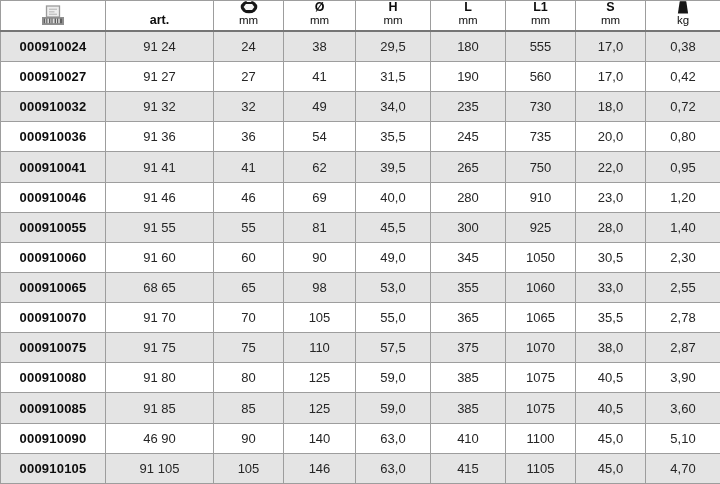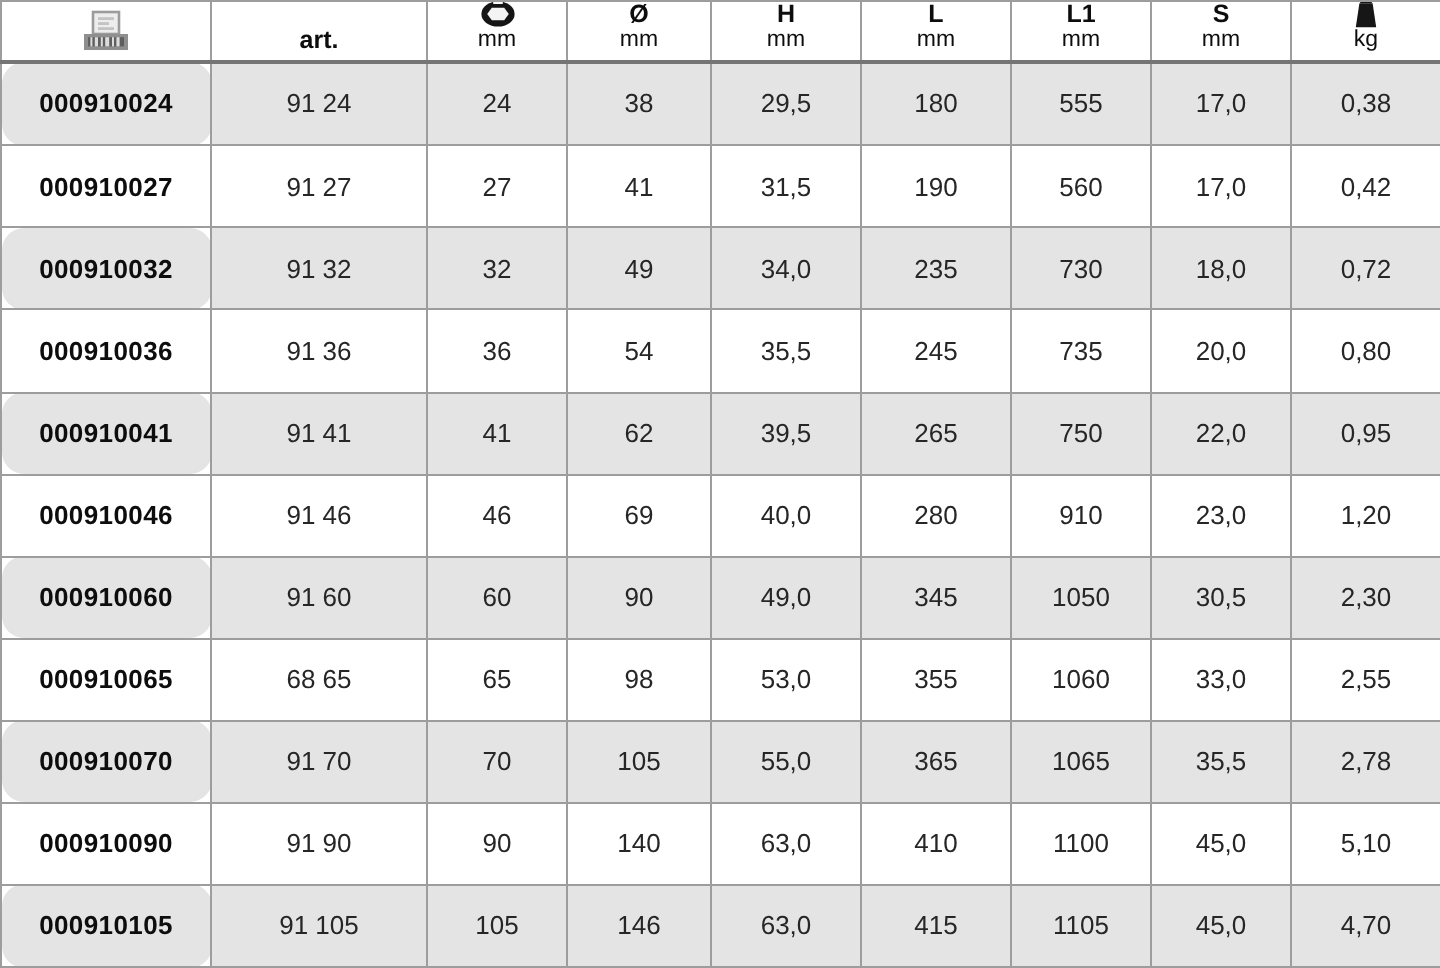--- a/index.html
+++ b/index.html
@@ -34,21 +34,21 @@
   .hwrap{
     display:flex;flex-direction:column;justify-content:flex-end;align-items:center;
     height:28px;padding-bottom:2px;
   }
   .hlabel{font-weight:700;font-size:12.5px;line-height:13px;color:var(--text-strong);}
   .hunit{font-weight:400;font-size:11.5px;line-height:13px;color:var(--text-strong);}
   .hicon{display:flex;align-items:flex-end;justify-content:center;}
   .spec tbody td{font-size:13px;color:var(--text);}
   .spec tbody tr:nth-child(odd){background:var(--stripe);}
   .spec tbody tr:nth-child(even){background:var(--bg);}
-  .spec tbody td:first-child{font-weight:700;color:var(--text-strong);letter-spacing:.2px;border-radius:11px;}
+  .spec tbody td:first-child{font-weight:700;color:var(--text-strong);letter-spacing:.2px;}
 </style>
 </head>
 <body>
 
 <table class="spec">
   <colgroup>
     <col style="width:105px">
       <col style="width:108px">
       <col style="width:70px">
     <col style="width:72px">
@@ -204,20 +204,31 @@
         <td>91 46</td>
         <td>46</td>
         <td>69</td>
         <td>40,0</td>
         <td>280</td>
         <td>910</td>
         <td>23,0</td>
         <td>1,20</td>
       </tr>
       <tr>
+        <td>000910055</td>
+        <td>91 55</td>
+        <td>55</td>
+        <td>81</td>
+        <td>45,5</td>
+        <td>300</td>
+        <td>925</td>
+        <td>28,0</td>
+        <td>1,40</td>
+      </tr>
+      <tr>
         <td>000910060</td>
         <td>91 60</td>
         <td>60</td>
         <td>90</td>
         <td>49,0</td>
         <td>345</td>
         <td>1050</td>
         <td>30,5</td>
         <td>2,30</td>
       </tr>
@@ -237,22 +248,55 @@
         <td>91 70</td>
         <td>70</td>
         <td>105</td>
         <td>55,0</td>
         <td>365</td>
         <td>1065</td>
         <td>35,5</td>
         <td>2,78</td>
       </tr>
       <tr>
+        <td>000910075</td>
+        <td>91 75</td>
+        <td>75</td>
+        <td>110</td>
+        <td>57,5</td>
+        <td>375</td>
+        <td>1070</td>
+        <td>38,0</td>
+        <td>2,87</td>
+      </tr>
+      <tr>
+        <td>000910080</td>
+        <td>91 80</td>
+        <td>80</td>
+        <td>125</td>
+        <td>59,0</td>
+        <td>385</td>
+        <td>1075</td>
+        <td>40,5</td>
+        <td>3,90</td>
+      </tr>
+      <tr>
+        <td>000910085</td>
+        <td>91 85</td>
+        <td>85</td>
+        <td>125</td>
+        <td>59,0</td>
+        <td>385</td>
+        <td>1075</td>
+        <td>40,5</td>
+        <td>3,60</td>
+      </tr>
+      <tr>
         <td>000910090</td>
-        <td>91 90</td>
+        <td>46 90</td>
         <td>90</td>
         <td>140</td>
         <td>63,0</td>
         <td>410</td>
         <td>1100</td>
         <td>45,0</td>
         <td>5,10</td>
       </tr>
       <tr>
         <td>000910105</td>

